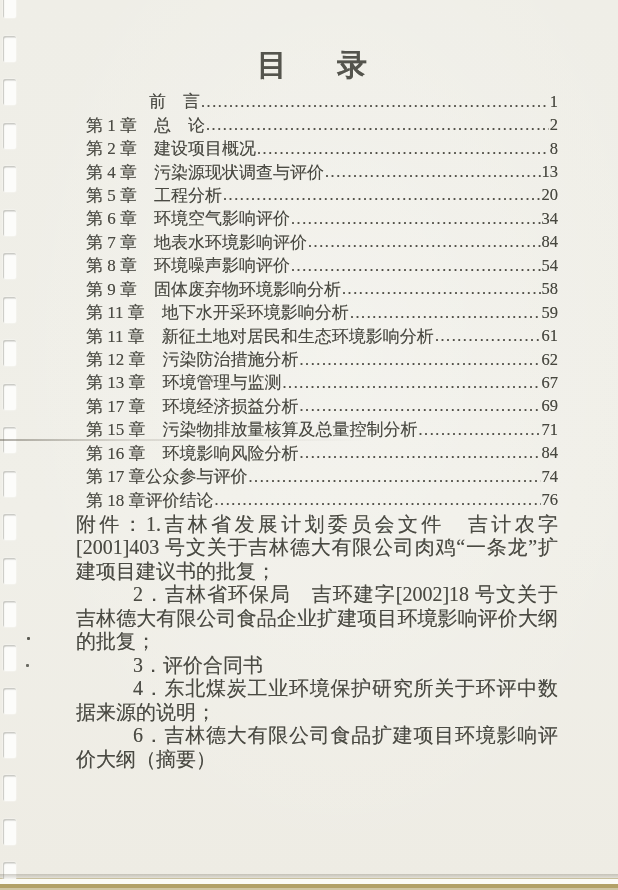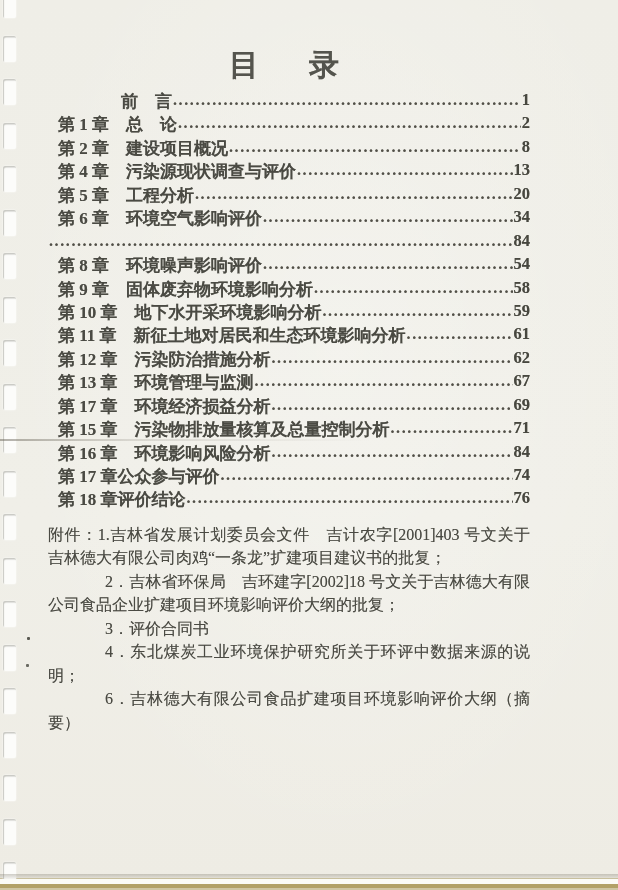--- a/index.html
+++ b/index.html
@@ -30,43 +30,43 @@
     box-shadow:inset 1px 1.5px 1px rgba(140,140,128,.45), 0 0 2px rgba(255,255,255,.9);
   }
   
   .crease{position:absolute;left:0;top:439px;width:372px;height:2px;
     background:linear-gradient(to right,rgba(105,100,88,.5),rgba(105,100,88,.18) 35%,rgba(105,100,88,0));}
   .speck1{position:absolute;left:27px;top:637px;width:3px;height:3px;background:#5a5a52;border-radius:1px;}
   .speck2{position:absolute;left:26px;top:664px;width:3px;height:3px;background:#6a6a62;border-radius:1px;}
 
   
   .content{
-    position:absolute;left:48px;top:46px;width:482px;
+    position:absolute;left:76px;top:46px;width:482px;
     color:#4a4a43;
     text-shadow:0 0 .5px rgba(90,90,80,.55);
   }
   .doc-title{
     text-align:center;font-size:30px;line-height:38px;color:#54544d;
     letter-spacing:10px;margin:0 0 6px 0;font-weight:bold;white-space:pre;
   }
   .toc{margin-top:2px;}
   .toc-row{
-    display:flex;align-items:flex-start;height:23.45px;
-    font-size:17px;white-space:pre;font-weight:bold;
+    display:flex;align-items:center;height:23.45px;
+    font-size:17px;white-space:pre;
   }
   .toc-row .lbl{padding-left:10px;}
   .toc-row.indent .lbl{padding-left:73px;}
   .dots{flex:1;overflow:hidden;white-space:nowrap;margin:0 1px;color:#514f47;}
   .dots::after{
     content:"......................................................................................................";
     letter-spacing:1.6px;font-size:16px;
   }
   .pg{font-size:16.5px;color:#47473f;}
   
-  .attach{margin-top:11px;font-size:16px;line-height:23.5px;text-align:justify;color:#4a4a43;}
+  .attach{margin-top:1px;font-size:20px;line-height:23.5px;text-align:justify;color:#4a4a43;}
   .attach p{margin:0;}
   .attach p.ind{text-indent:57px;}
 </style>
 </head>
 <body>
 
 <div class="scan">
   <div class="paper"></div>
   <div class="holes" id="holes">
       <div class="hole" style="top: -8px;"></div>
@@ -97,24 +97,24 @@
 
   <div class="content">
     <div class="doc-title">目　录</div>
     <div class="toc" id="toc">
         <div class="toc-row indent"><span class="lbl">前　言</span><span class="dots"></span><span class="pg">1</span></div>
         <div class="toc-row"><span class="lbl">第 1 章　总　论</span><span class="dots"></span><span class="pg">2</span></div>
         <div class="toc-row"><span class="lbl">第 2 章　建设项目概况</span><span class="dots"></span><span class="pg">8</span></div>
         <div class="toc-row"><span class="lbl">第 4 章　污染源现状调查与评价</span><span class="dots"></span><span class="pg">13</span></div>
         <div class="toc-row"><span class="lbl">第 5 章　工程分析</span><span class="dots"></span><span class="pg">20</span></div>
         <div class="toc-row"><span class="lbl">第 6 章　环境空气影响评价</span><span class="dots"></span><span class="pg">34</span></div>
-        <div class="toc-row"><span class="dots"></span><span class="pg">84</span></div>
+        <div class="toc-row"><span class="lbl">第 7 章　地表水环境影响评价</span><span class="dots"></span><span class="pg">84</span></div>
         <div class="toc-row"><span class="lbl">第 8 章　环境噪声影响评价</span><span class="dots"></span><span class="pg">54</span></div>
         <div class="toc-row"><span class="lbl">第 9 章　固体废弃物环境影响分析</span><span class="dots"></span><span class="pg">58</span></div>
-        <div class="toc-row"><span class="lbl">第 10 章　地下水开采环境影响分析</span><span class="dots"></span><span class="pg">59</span></div>
+        <div class="toc-row"><span class="lbl">第 11 章　地下水开采环境影响分析</span><span class="dots"></span><span class="pg">59</span></div>
         <div class="toc-row"><span class="lbl">第 11 章　新征土地对居民和生态环境影响分析</span><span class="dots"></span><span class="pg">61</span></div>
         <div class="toc-row"><span class="lbl">第 12 章　污染防治措施分析</span><span class="dots"></span><span class="pg">62</span></div>
         <div class="toc-row"><span class="lbl">第 13 章　环境管理与监测</span><span class="dots"></span><span class="pg">67</span></div>
         <div class="toc-row"><span class="lbl">第 17 章　环境经济损益分析</span><span class="dots"></span><span class="pg">69</span></div>
         <div class="toc-row"><span class="lbl">第 15 章　污染物排放量核算及总量控制分析</span><span class="dots"></span><span class="pg">71</span></div>
         <div class="toc-row"><span class="lbl">第 16 章　环境影响风险分析</span><span class="dots"></span><span class="pg">84</span></div>
         <div class="toc-row"><span class="lbl">第 17 章公众参与评价</span><span class="dots"></span><span class="pg">74</span></div>
         <div class="toc-row"><span class="lbl">第 18 章评价结论</span><span class="dots"></span><span class="pg">76</span></div>
       </div>
     <div class="attach" id="attach">

